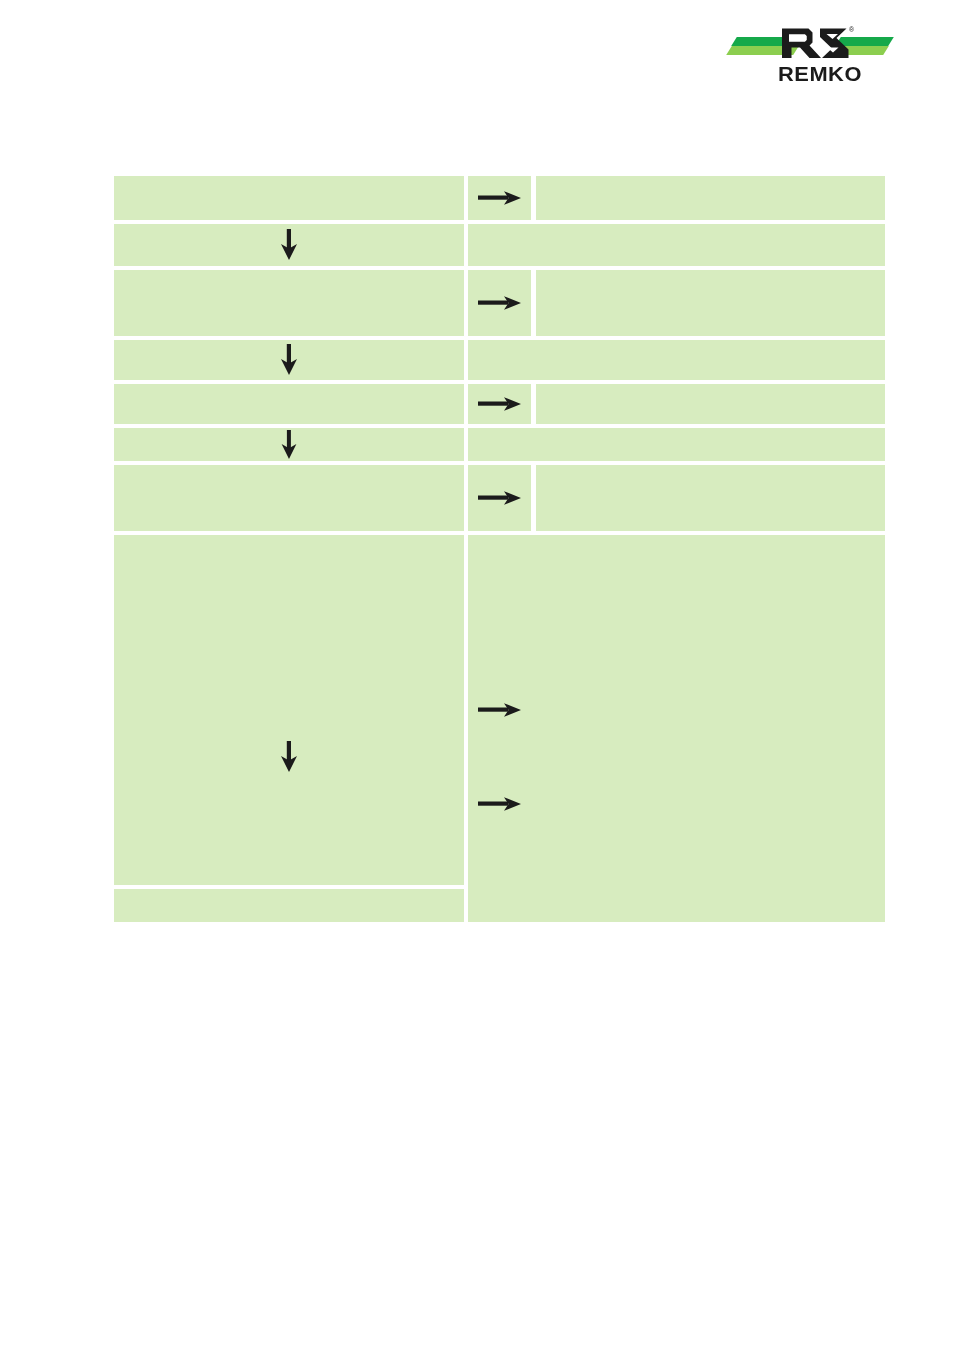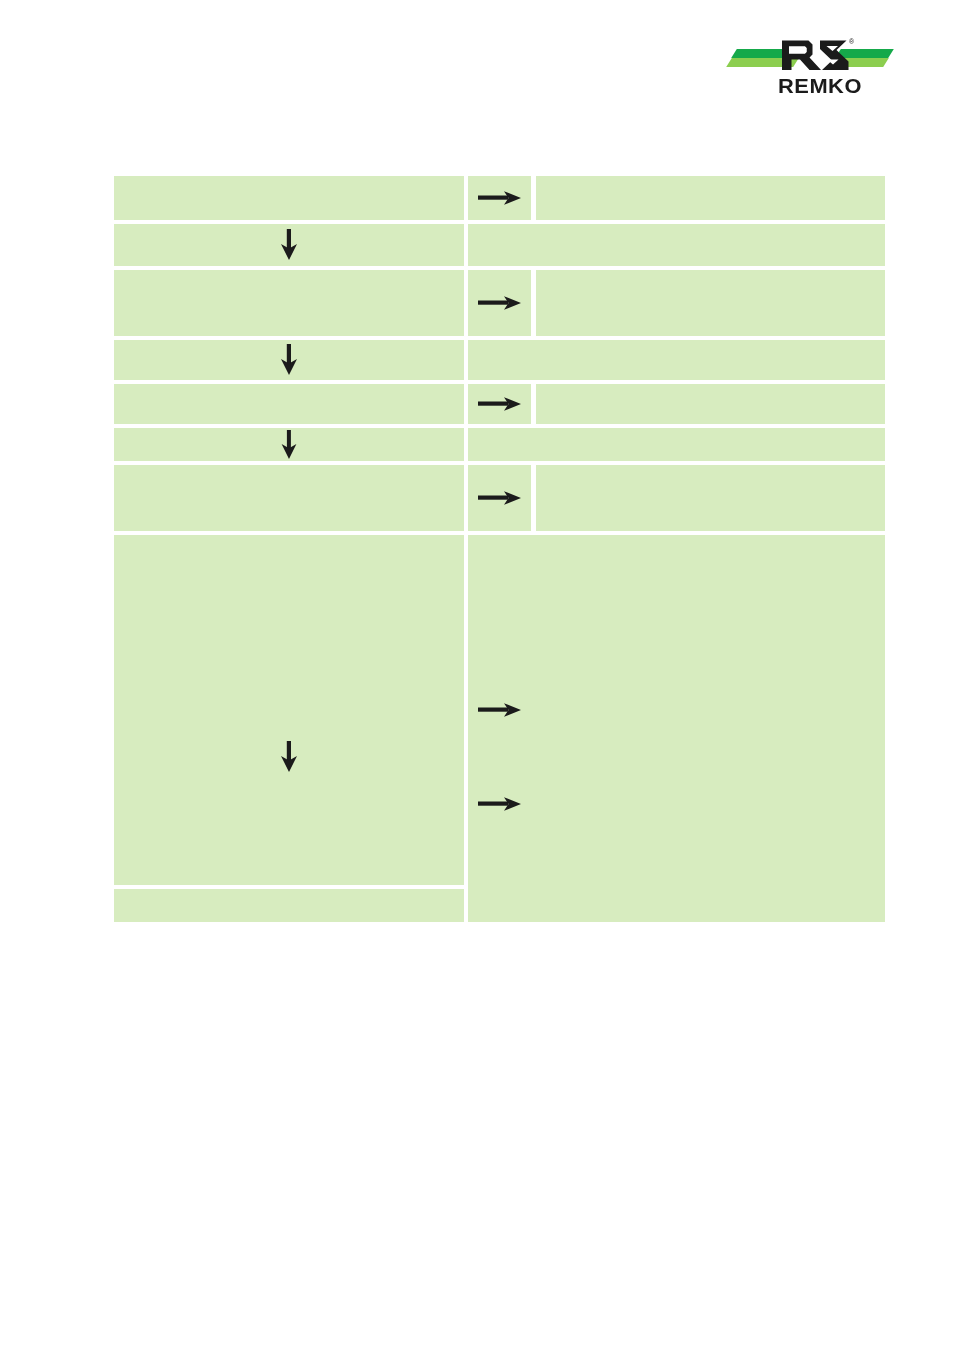--- a/index.html
+++ b/index.html
@@ -13,21 +13,21 @@
 
   body {
     font-family: "Liberation Sans", sans-serif;
     position: relative;
     overflow: hidden;
   }
 
   
   .page-header {
     position: absolute;
-    top: 12px; left: 0;
+    top: 0; left: 0;
     width: 868px;
     height: 140px;
   }
 
   .brand-logo {
     position: absolute;
     left: 727px;
     top: 25px;
     width: 166px;
     height: 72px;

